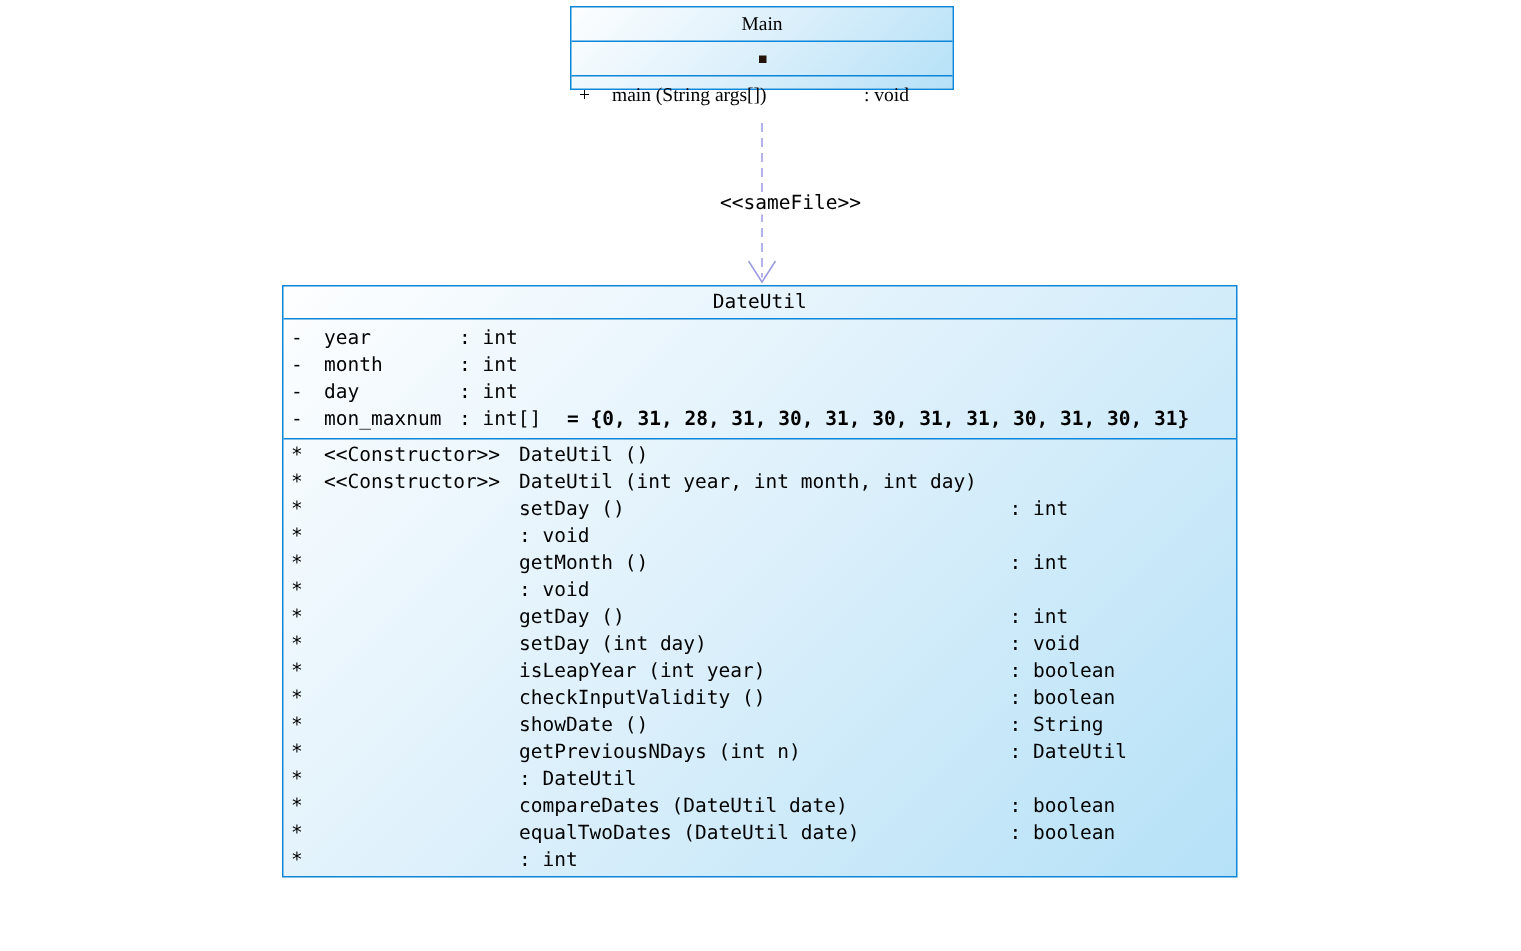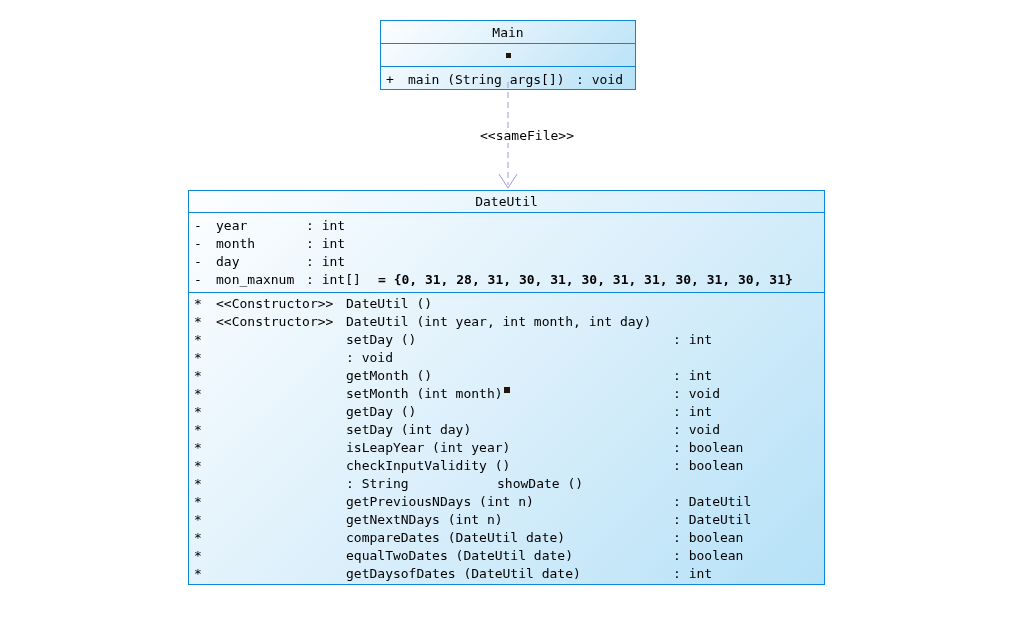--- a/index.html
+++ b/index.html
@@ -19,21 +19,21 @@
   }
   .box-header {
     display:flex; align-items:center; justify-content:center;
     border-bottom:1px solid var(--border-blue);
     white-space:pre;
   }
   .box-section { border-bottom:1px solid var(--border-blue); }
   .box-section:last-child { border-bottom:none; }
 
   
-  .main-box { left:380px; top:20px; width:256px; height:70px; }
+  .main-box { left:380px; top:4px; width:256px; height:56px;font-family:Liberation Serif, serif; }
   .main-box .box-header { height:23px; }
   .main-box .empty-section { height:23px; display:flex; align-items:center; justify-content:center; }
   .marker-square {
     width:5px; height:5px; background:var(--marker); display:inline-block;
   }
   .main-method-row {
     height:24px; display:flex; align-items:center; padding-left:5px; white-space:pre;
   }
   .main-method-row .vis { width:22px; flex:none; }
   .main-method-row .sig { width:168px; flex:none; }
@@ -162,21 +162,20 @@
   <div class="row">
     <span class="cell m-vis">*</span>
     <span class="cell m-stereo"></span>
     <span class="cell m-sig">getMonth ()</span>
     <span class="cell m-ret">: int</span>
   </div>
 
   <div class="row">
     <span class="cell m-vis">*</span>
     <span class="cell m-stereo"></span>
-    <span class="cell m-sig">setMonth (int month)<span class="cursor-square"></span></span>
     <span class="cell m-ret">: void</span>
   </div>
 
   <div class="row">
     <span class="cell m-vis">*</span>
     <span class="cell m-stereo"></span>
     <span class="cell m-sig">getDay ()</span>
     <span class="cell m-ret">: int</span>
   </div>
 
@@ -197,54 +196,52 @@
   <div class="row">
     <span class="cell m-vis">*</span>
     <span class="cell m-stereo"></span>
     <span class="cell m-sig">checkInputValidity ()</span>
     <span class="cell m-ret">: boolean</span>
   </div>
 
   <div class="row">
     <span class="cell m-vis">*</span>
     <span class="cell m-stereo"></span>
+    <span class="cell m-sig">showDate ()</span>
     <span class="cell m-ret">: String</span>
-    <span class="cell m-sig">showDate ()</span>
   </div>
 
   <div class="row">
     <span class="cell m-vis">*</span>
     <span class="cell m-stereo"></span>
     <span class="cell m-sig">getPreviousNDays (int n)</span>
     <span class="cell m-ret">: DateUtil</span>
   </div>
 
   <div class="row">
     <span class="cell m-vis">*</span>
     <span class="cell m-stereo"></span>
-    <span class="cell m-sig">getNextNDays (int n)</span>
     <span class="cell m-ret">: DateUtil</span>
   </div>
 
   <div class="row">
     <span class="cell m-vis">*</span>
     <span class="cell m-stereo"></span>
     <span class="cell m-sig">compareDates (DateUtil date)</span>
     <span class="cell m-ret">: boolean</span>
   </div>
 
   <div class="row">
     <span class="cell m-vis">*</span>
     <span class="cell m-stereo"></span>
     <span class="cell m-sig">equalTwoDates (DateUtil date)</span>
     <span class="cell m-ret">: boolean</span>
   </div>
 
   <div class="row">
     <span class="cell m-vis">*</span>
     <span class="cell m-stereo"></span>
-    <span class="cell m-sig">getDaysofDates (DateUtil date)</span>
     <span class="cell m-ret">: int</span>
   </div>
 </div>
   </div>
 
 </div>
 
 </body></html>

